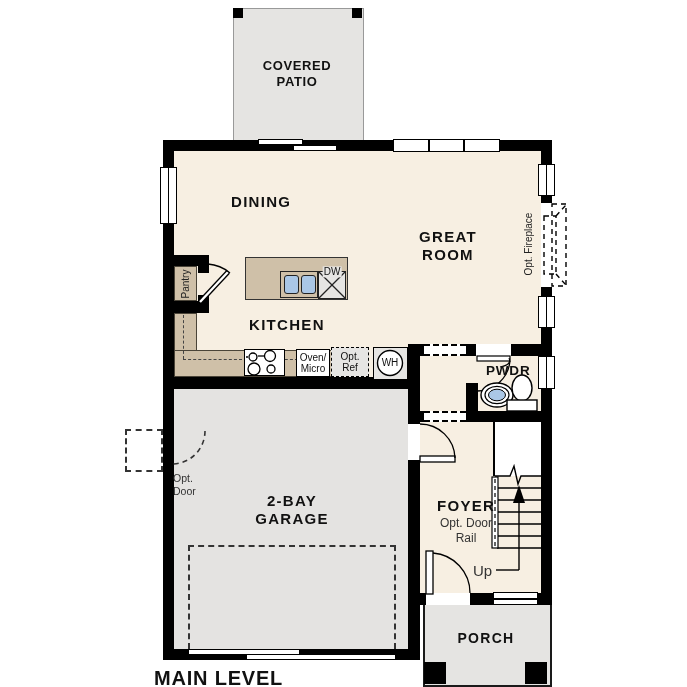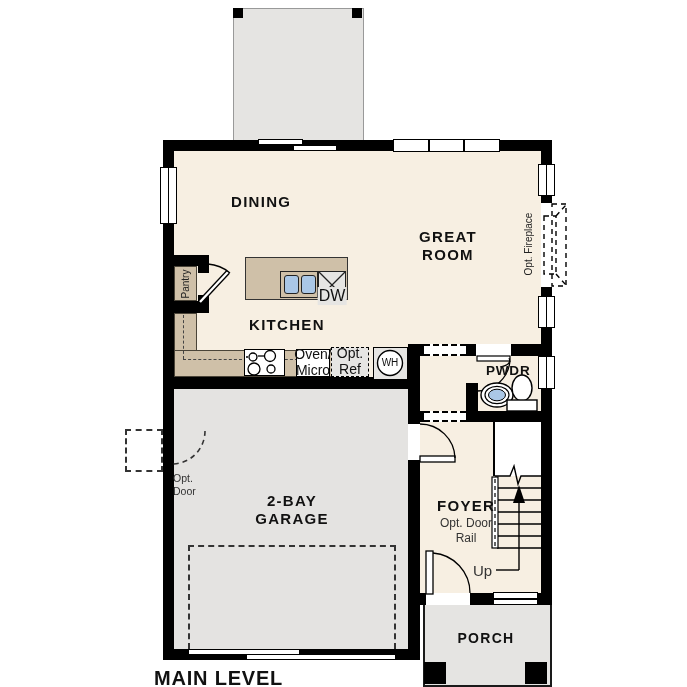--- a/index.html
+++ b/index.html
@@ -16,21 +16,21 @@
   .hdiv{position:absolute;left:-1px;right:-1px;height:1.5px;background:#000;}
   .openwhite{position:absolute;background:#fff;}
   .cased{position:absolute;background:#fff;border-top:2px dashed #000;border-bottom:2px dashed #000;box-sizing:border-box;}
   .post{position:absolute;background:#000;}
   .room{position:absolute;font-weight:bold;color:#111;font-size:15px;letter-spacing:1.3px;
         line-height:1.2;white-space:pre-line;}
   .ctr{transform:translate(-50%,-50%);text-align:center;}
   .rot{position:absolute;font-size:10px;color:#222;white-space:nowrap;
        transform:translate(-50%,-50%) rotate(-90deg);}
   .small{position:absolute;font-size:10.5px;color:#333;line-height:1.25;white-space:pre-line;}
-  .tiny{position:absolute;font-size:14px;color:#111;line-height:1.12;white-space:pre-line;
+  .tiny{position:absolute;font-size:10px;color:#111;line-height:1.12;white-space:pre-line;
         text-align:center;transform:translate(-50%,-50%);}
   .blue{position:absolute;background:var(--c-fixture_blue,#aac7e6);border:1.4px solid #222;
         border-radius:3px;box-sizing:border-box;}
   .graybox{position:absolute;background:var(--c-appliance_gray,#e6e5e3);box-sizing:border-box;}
   svg{position:absolute;left:0;top:0;}
   .dash-v{position:absolute;border-left:1.5px dashed #444;}
   .dash-h{position:absolute;border-top:1.5px dashed #444;}
 </style>
 </head>
 <body>
@@ -183,20 +183,22 @@
       <rect x="492" y="477" width="6" height="71" fill="#fff" stroke-width="1.2"></rect>
       <line x1="495" y1="479" x2="495" y2="546" stroke-dasharray="4 3" stroke-width="1.2"></line>
     </g>
     <g stroke="#000" stroke-width="1.4" fill="none">
       <line x1="519" y1="502" x2="519" y2="570"></line>
       <line x1="519" y1="570" x2="496" y2="570"></line>
       <polygon points="519,485 513,503 525,503" fill="#000" stroke="none"></polygon>
     </g>
   </svg>
 
+  <div class="room ctr" style="left:297px;top:74px;font-size:13px;letter-spacing:0.6px;">COVERED
+PATIO</div>
   <div class="room" style="left:231px;top:193px;">DINING</div>
   <div class="room ctr" style="left:448px;top:246px;">GREAT
 ROOM</div>
   <div class="room" style="left:249px;top:316px;">KITCHEN</div>
   <div class="room ctr" style="left:292px;top:510px;">2-BAY
 GARAGE</div>
   <div class="room" style="left:437px;top:497px;">FOYER</div>
   <div class="room" style="left:486px;top:363px;font-size:13.5px;letter-spacing:0.8px;">PWDR</div>
   <div class="room ctr" style="left:486px;top:638px;font-size:14px;">PORCH</div>
   <div class="room" style="left:154px;top:666px;font-size:20px;letter-spacing:0.8px;">MAIN LEVEL</div>
@@ -207,15 +209,15 @@
   <div class="small" style="left:173px;top:472px;">Opt.
 Door</div>
   <div class="small ctr" style="left:466px;top:531px;font-size:12px;text-align:center;position:absolute;">Opt. Door
 Rail</div>
   <div class="small" style="left:473px;top:562px;font-size:15px;">Up</div>
 
   <div class="tiny" style="left:313px;top:363px;">Oven/
 Micro</div>
   <div class="tiny" style="left:350px;top:362px;">Opt.
 Ref</div>
-  <div class="tiny" style="left:332px;top:296px;font-size:16px;background:var(--c-appliance_gray,#e6e5e3);padding:0 1px;">DW</div>
+  <div class="tiny" style="left:332px;top:272px;font-size:10px;background:var(--c-appliance_gray,#e6e5e3);padding:0 1px;">DW</div>
   <div class="tiny" style="left:390px;top:363px;font-size:10px;">WH</div>
 </div>
 
 </body></html>

